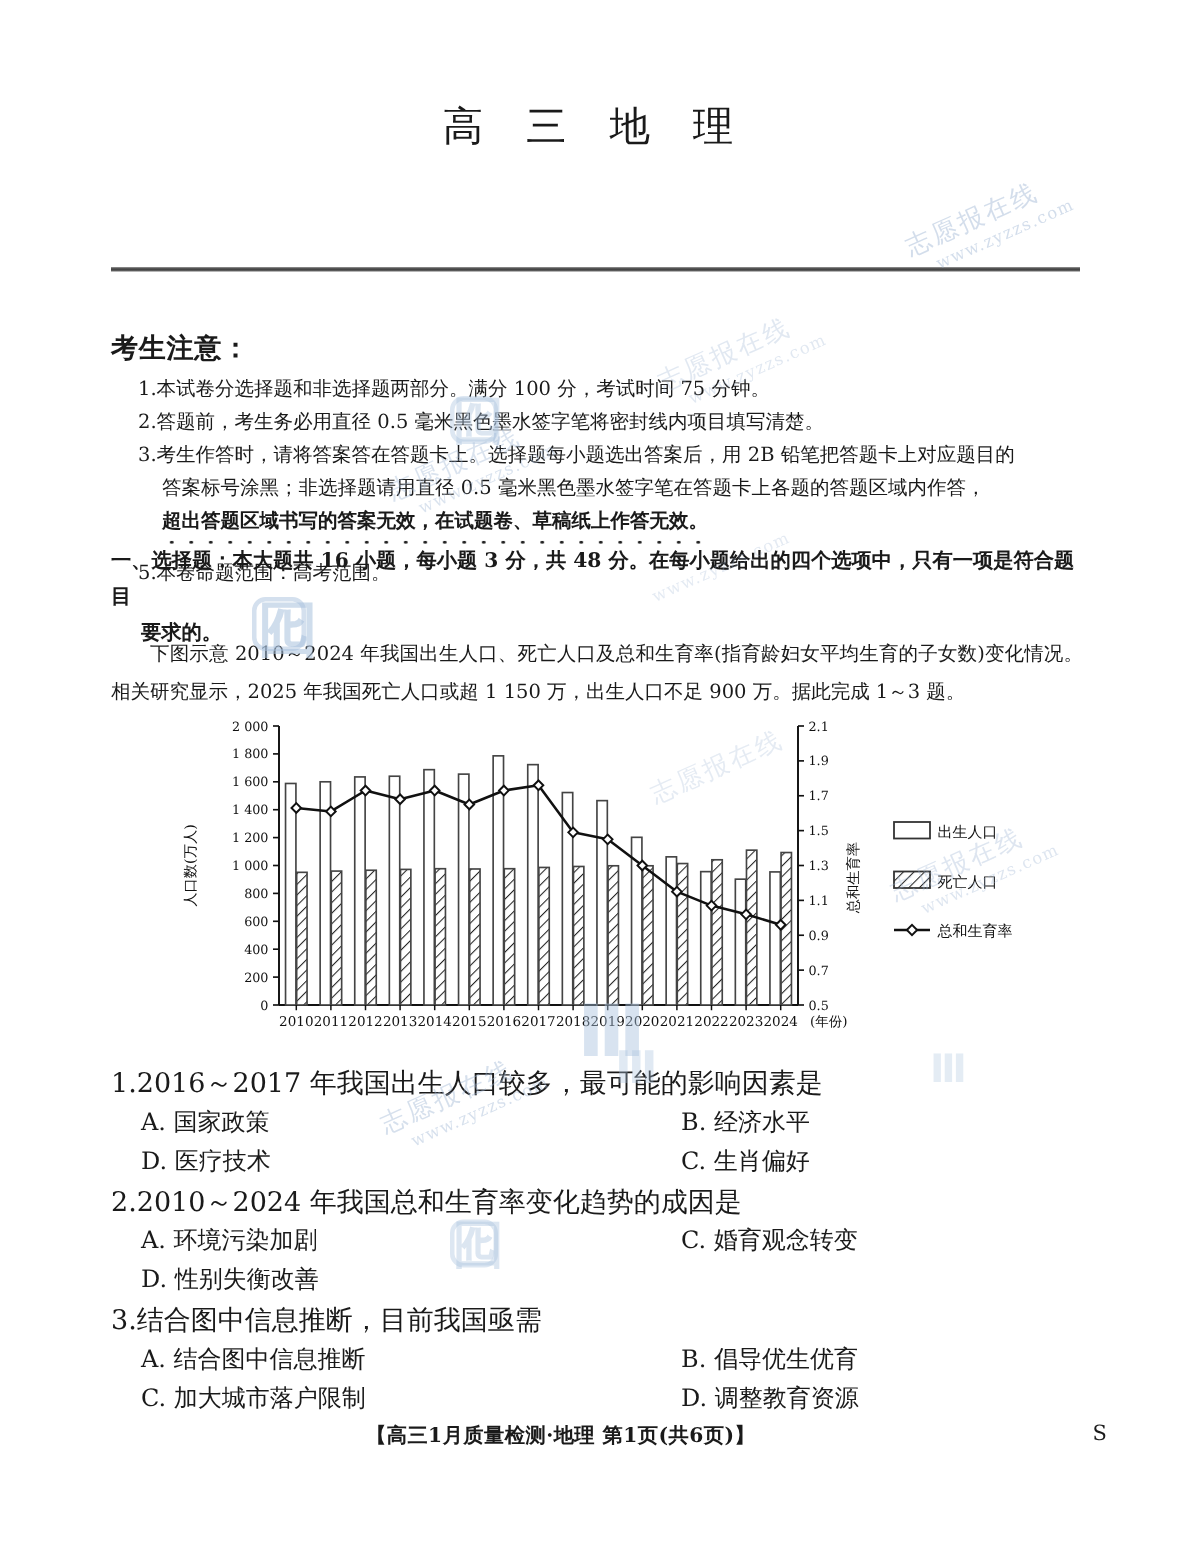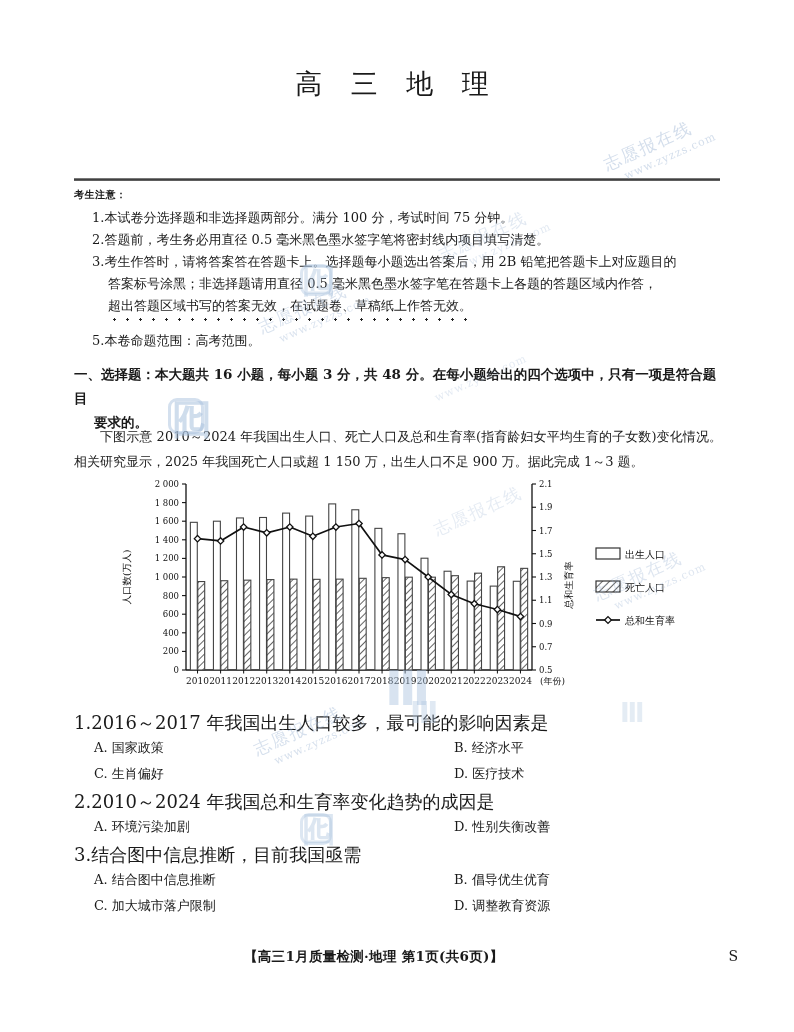--- a/index.html
+++ b/index.html
@@ -79,34 +79,35 @@
   }
 
   
   .notice {
     position: absolute;
     left: 74px;
     top: 188px;
     width: 648px;
   }
   .notice-head {
-    font-size: 10px;
+    font-size: 18px;
     font-weight: bold;
     letter-spacing: .5px;
     margin-bottom: 5px;
+    margin-top: 32px;
   }
   .notice-item {
     font-size: 13px;
     line-height: 22px;
     padding-left: 18px;
     text-indent: 0;
   }
   .notice-item .cont { display: block; padding-left: 16px; }
   .emph {
-    font-weight: normal;
+    font-weight: bold;
     display: inline-block;
     border-bottom: 1px dotted transparent;
     position: relative;
   }
   .emph::after {
     content: "";
     position: absolute;
     left: 0; right: 0;
     bottom: -4px;
     height: 3px;
@@ -157,21 +158,21 @@
     width: 648px;
   }
   .q { margin-bottom: 2px; }
   .q-text {
     font-size: 18px;
     line-height: 25px;
   }
   .opts {
     display: grid;
     grid-template-columns: 360px 1fr;
-    font-size: 13px;
+    font-size: 16px;
     line-height: 26px;
     padding-left: 20px;
   }
   .opt { white-space: nowrap; }
 
   
   .footer {
     position: absolute;
     left: 0;
     top: 948px;
@@ -365,29 +366,30 @@
     </svg>
   </div>
 
   <div class="questions">
 
     <div class="q">
       <div class="q-text">1.2016～2017 年我国出生人口较多，最可能的影响因素是</div>
       <div class="opts">
         <div class="opt">A. 国家政策</div>
         <div class="opt">B. 经济水平</div>
+        <div class="opt">D. 医疗技术</div>
         <div class="opt">C. 生肖偏好</div>
-        <div class="opt">D. 医疗技术</div>
       </div>
     </div>
 
     <div class="q">
       <div class="q-text">2.2010～2024 年我国总和生育率变化趋势的成因是</div>
       <div class="opts">
         <div class="opt">A. 环境污染加剧</div>
+        <div class="opt">C. 婚育观念转变</div>
         <div class="opt">D. 性别失衡改善</div>
       </div>
     </div>
 
     <div class="q">
       <div class="q-text">3.结合图中信息推断，目前我国亟需</div>
       <div class="opts">
         <div class="opt">A. 结合图中信息推断</div>
         <div class="opt">B. 倡导优生优育</div>
         <div class="opt">C. 加大城市落户限制</div>

